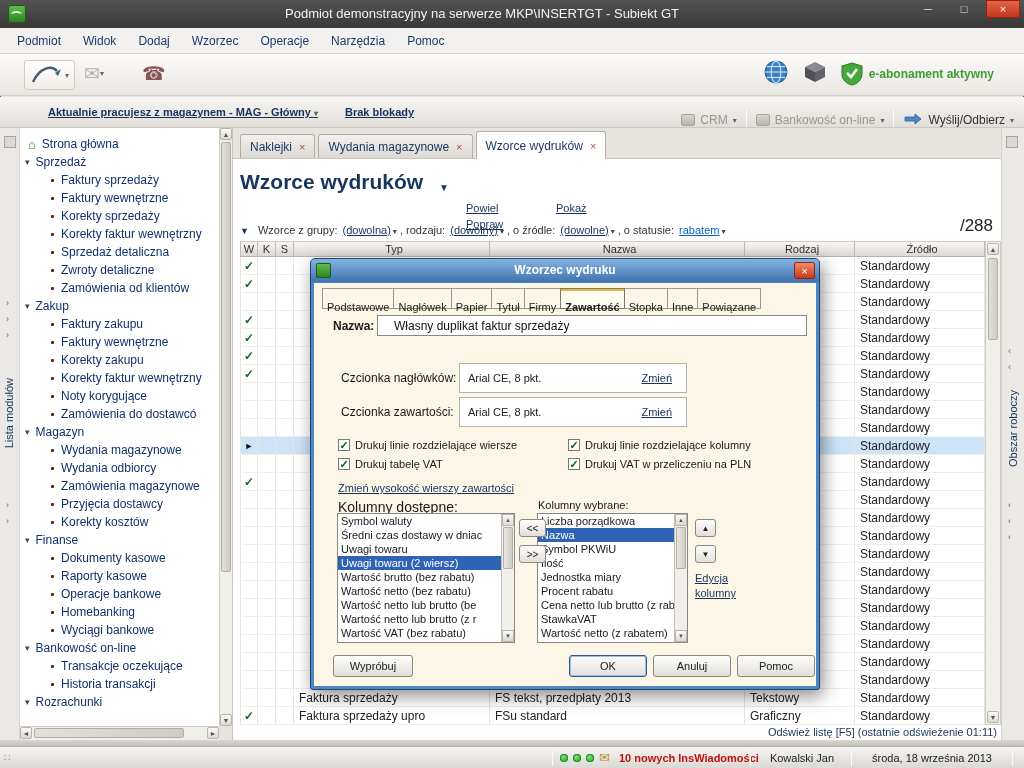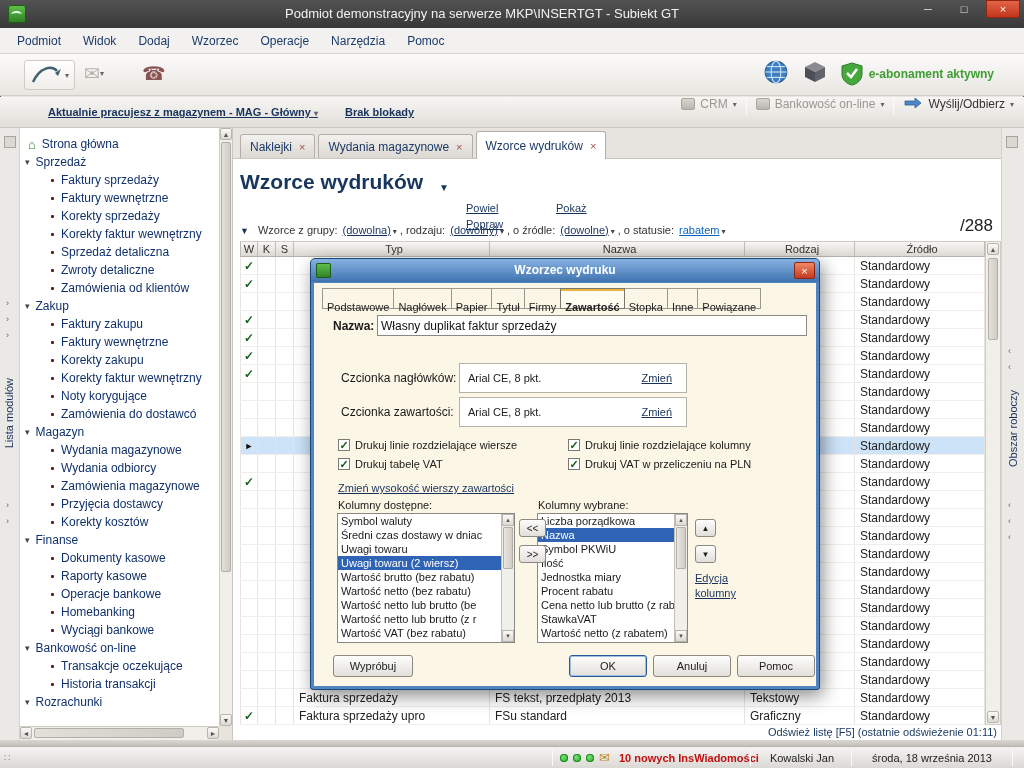--- a/index.html
+++ b/index.html
@@ -25,21 +25,21 @@
   .tb-plain{position:absolute;top:8px;display:flex;align-items:center;}
   .dd{font-size:8px;color:#666;}
   .glyph-env{font-size:19px;color:#b4b1ab;}
   .glyph-phone{font-size:19px;color:#8a5252;}
   .tb-right{position:absolute;right:30px;top:5px;display:flex;align-items:center;gap:14px;}
   .eabon{font-size:12px;font-weight:bold;color:#3f9d33;}
 
   
   .infobar{position:absolute;left:0;top:97px;right:0;height:31px;background:linear-gradient(#f7f6f4,#e1ded9);border-bottom:1px solid #ccc9c3;}
   .info-link{position:absolute;top:9px;font-size:11px;font-weight:bold;color:#16325c;text-decoration:underline;white-space:nowrap;cursor:pointer;}
-  .info-right{position:absolute;right:10px;top:0;height:100%;display:flex;align-items:flex-start;gap:9px;}
+  .info-right{position:absolute;right:10px;top:0;height:100%;display:flex;align-items:flex-end;gap:9px;}
   .ir-group{display:flex;align-items:center;gap:5px;font-size:12px;}
   .gray{color:#9a978f;}
   .dark{color:#333;}
   .vsep{width:1px;height:18px;background:#c6c3bd;border-right:1px solid #fbfaf8;}
   .mini-ic{width:14px;height:12px;border:1px solid #a8a59e;border-radius:2px;background:linear-gradient(#d9d6d0,#b9b6b0);}
 
   
   .leftstrip{position:absolute;left:0;top:128px;width:20px;height:612px;background:#ebe9e5;border-right:1px solid #d5d2cc;}
   .rightstrip{position:absolute;right:0;top:128px;width:23px;height:612px;background:#ebe9e5;border-left:1px solid #d5d2cc;}
   .strip-label{position:absolute;left:3px;font-size:11px;color:#16325c;writing-mode:vertical-rl;transform:rotate(180deg);white-space:nowrap;}
@@ -117,32 +117,32 @@
   .dlg-icon{position:absolute;left:5px;top:4px;width:15px;height:15px;border-radius:2px;background:linear-gradient(#62c24c,#2e7d24);box-shadow:inset 0 0 0 1px #1f5c18;}
   .dlg-title-text{position:absolute;left:0;right:0;top:4px;text-align:center;color:#fff;font-size:12px;font-weight:bold;}
   .dlg-close{position:absolute;right:4px;top:3px;width:21px;height:17px;background:linear-gradient(#ef8a66,#c33a20);border:1px solid #8f2512;border-radius:2px;color:#fff;font-size:11px;display:flex;align-items:center;justify-content:center;cursor:pointer;}
   .dlg-body{position:absolute;left:3px;top:24px;right:3px;bottom:3px;background:#fcf6e6;}
   .dtabs{position:absolute;left:8px;top:5px;right:8px;height:21px;display:flex;}
   .dtab{border:1px solid #9a978f;background:#fcf6e6;font-size:11px;color:#222;padding:12px 4px 0 4px;margin-right:-1px;white-space:nowrap;cursor:pointer;}
   .dtab.active{background:#fffdf2;font-weight:bold;border-color:#7a776f;position:relative;z-index:2;box-shadow:inset 0 2px 0 #e9b53c;}
   .dlbl{position:absolute;font-size:12px;color:#1a1a1a;white-space:nowrap;}
   .bold{font-weight:bold;}
   #d-nazwa-label{left:19px;top:36px;}
-  #d-nazwa-input{position:absolute;left:63px;top:32px;width:430px;height:21px;border:1px solid #8a8880;background:#fff;font-family:"Liberation Sans",sans-serif;font-size:12px;padding:0 3px;color:#111;}
+  #d-nazwa-input{position:absolute;left:63px;top:32px;width:430px;height:21px;border:1px solid #8a8880;background:#fff;font-family:"Liberation Sans",sans-serif;font-size:12px;padding:0 16px;color:#111;}
   .fontbox{position:absolute;left:145px;width:228px;height:30px;border:1px solid #b5b2a8;background:#fff;}
   #d-fh-box{top:80px;} #d-fc-box{top:114px;}
   #d-fh-label{left:27px;top:88px;} #d-fc-label{left:27px;top:122px;}
   .fontval{position:absolute;left:8px;top:8px;font-size:11px;color:#222;}
   .zmien{position:absolute;right:14px;top:8px;font-size:11px;color:#16325c;text-decoration:underline;cursor:pointer;}
   .dchecks{position:absolute;left:24px;top:156px;width:466px;display:grid;grid-template-columns:230px 236px;row-gap:7px;}
   .cbrow{display:flex;align-items:center;gap:5px;font-size:11px;color:#1a1a1a;cursor:pointer;white-space:nowrap;}
   .cbox{width:12px;height:12px;flex:0 0 12px;background:#fff;border:1px solid #7a7a74;font-size:11px;line-height:10px;text-align:center;color:#17611f;font-weight:bold;}
   .dlink{position:absolute;font-size:11px;color:#16325c;text-decoration:underline;cursor:pointer;white-space:nowrap;}
   #d-rowheight{left:24px;top:199px;}
-  #d-av-label{left:24px;top:216px;font-size:11px;}
+  #d-av-label{left:24px;top:216px;font-size:14px;}
   #d-ch-label{left:224px;top:216px;font-size:11px;}
   .listbox{position:absolute;top:230px;height:130px;background:#fff;border:1px solid #8a8880;}
   #d-av-list{left:23px;width:178px;}
   #d-ch-list{left:223px;width:151px;}
   .lb-items{position:absolute;left:0;top:0;right:13px;bottom:0;overflow:hidden;}
   .li{height:14px;font-size:11px;color:#1a1a1a;padding:1px 0 0 3px;white-space:nowrap;overflow:hidden;cursor:pointer;}
   .li.sel{background:#2f63b5;color:#fff;}
   .lb-scroll{position:absolute;right:0;top:0;bottom:0;width:13px;background:#f1efe9;border-left:1px solid #c2bfb8;}
   .lb-up,.lb-down{position:absolute;left:0;width:12px;height:12px;font-size:6px;color:#555;display:flex;align-items:center;justify-content:center;background:linear-gradient(#fbfaf8,#dcd9d3);border:1px solid #b8b5af;}
   .lb-up{top:0;} .lb-down{bottom:0;}

